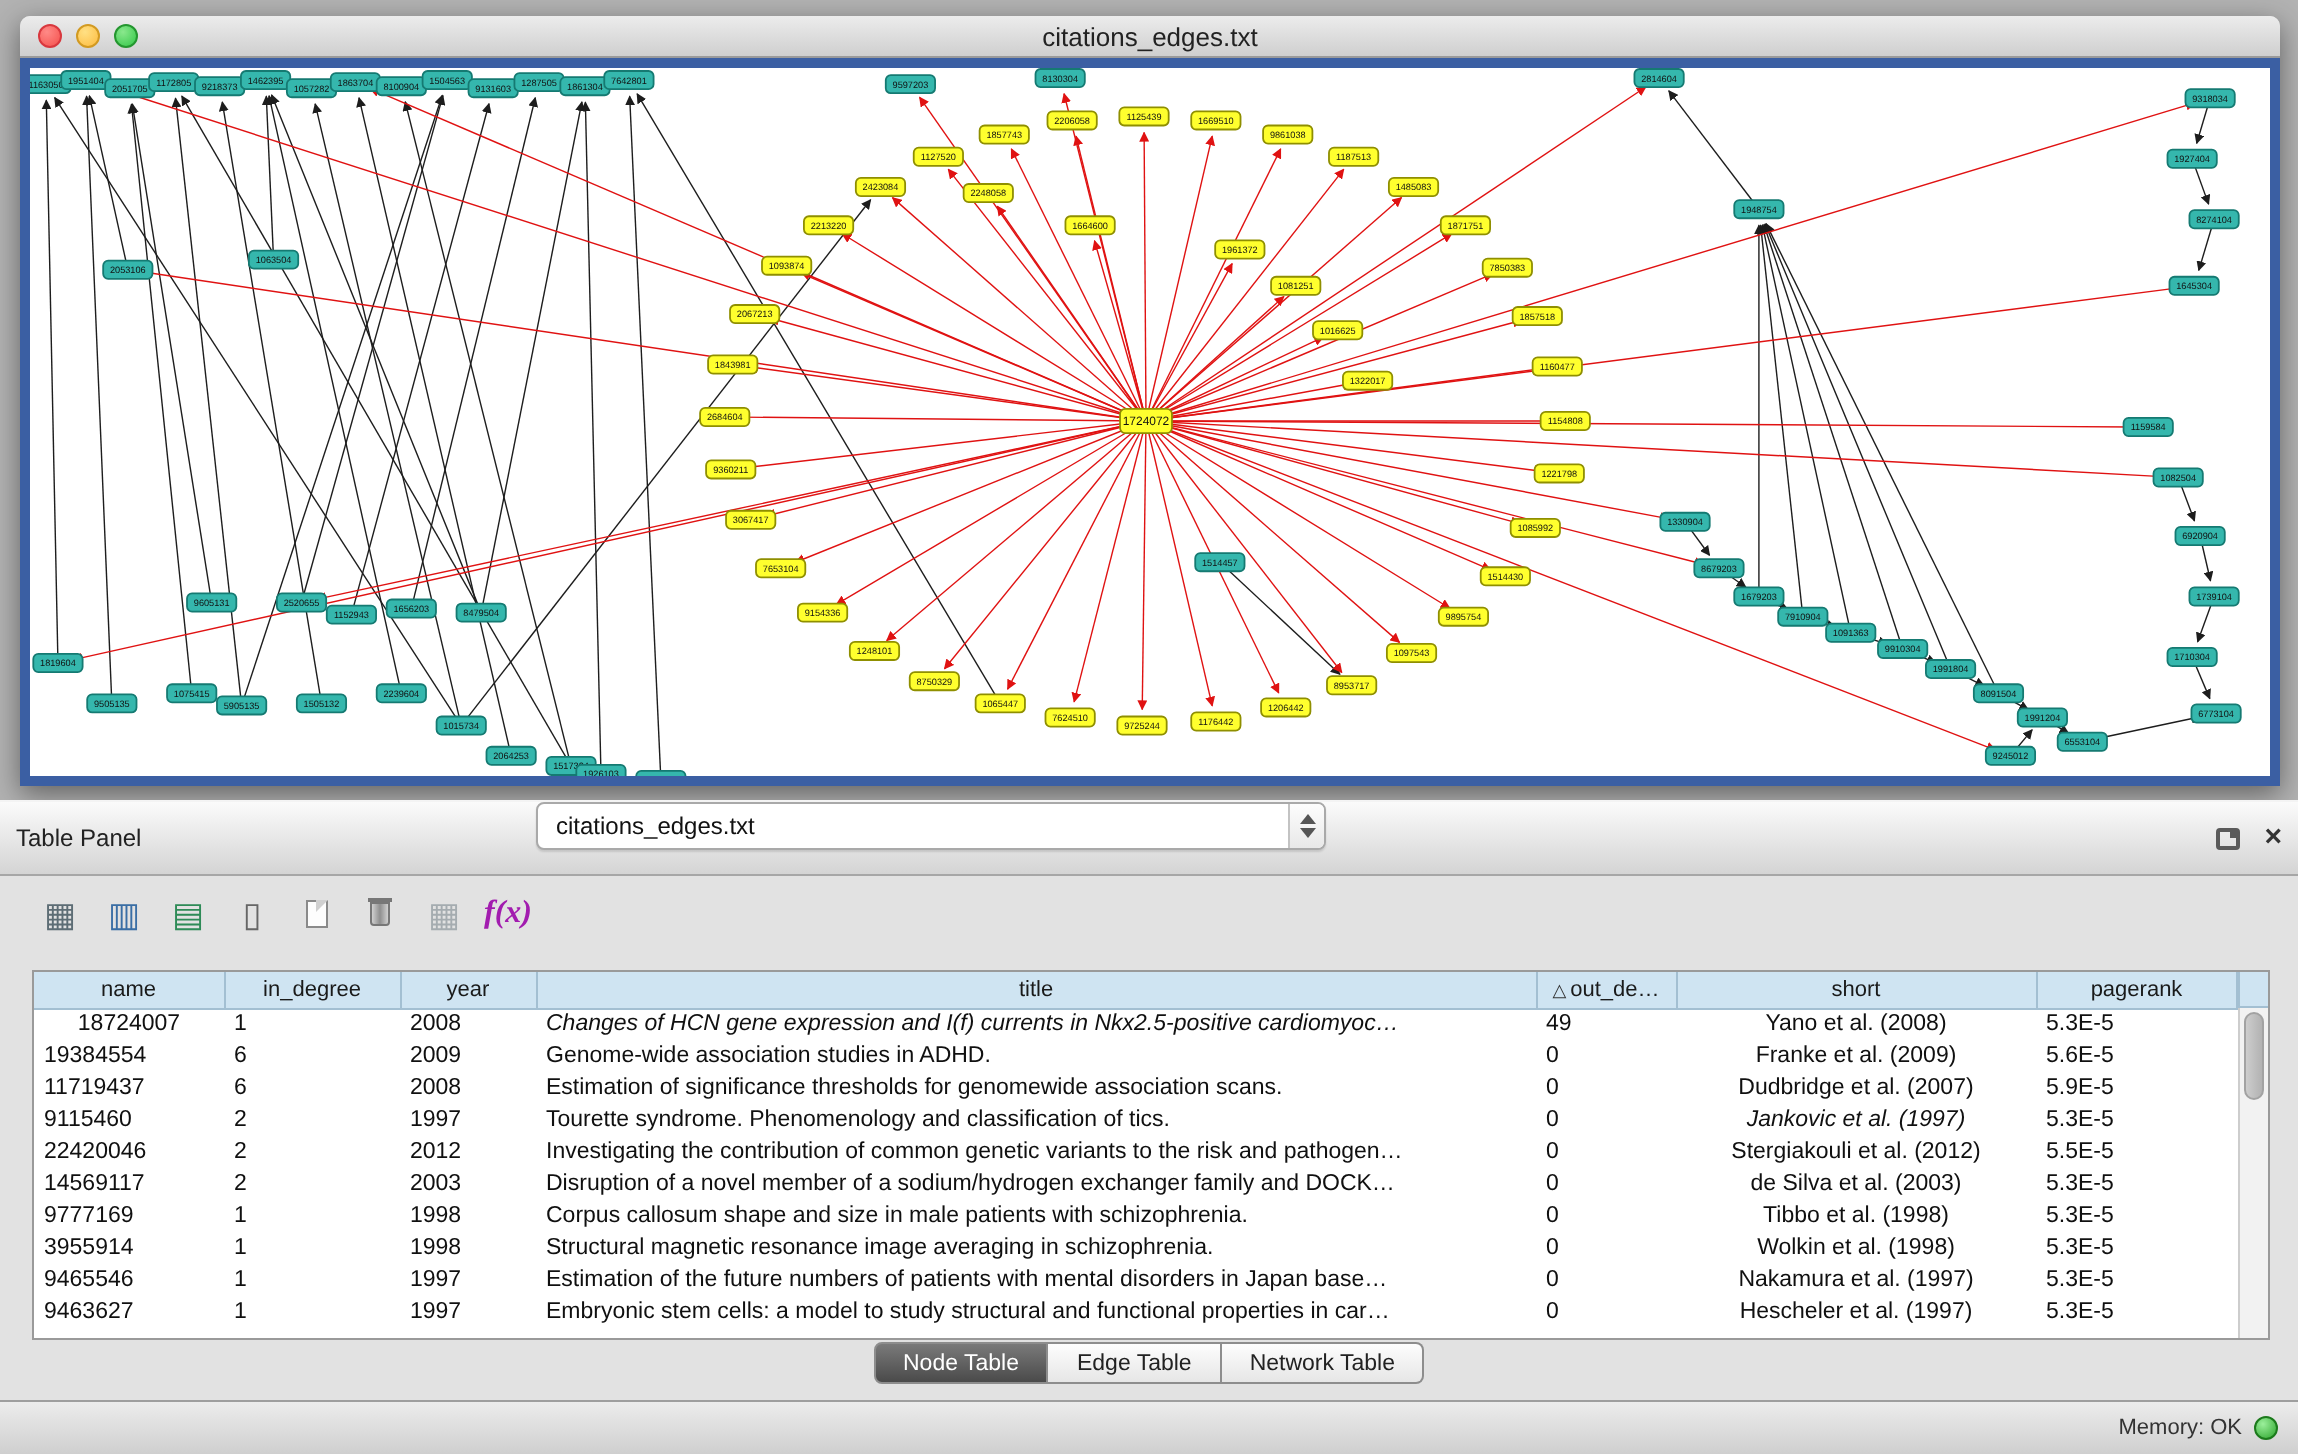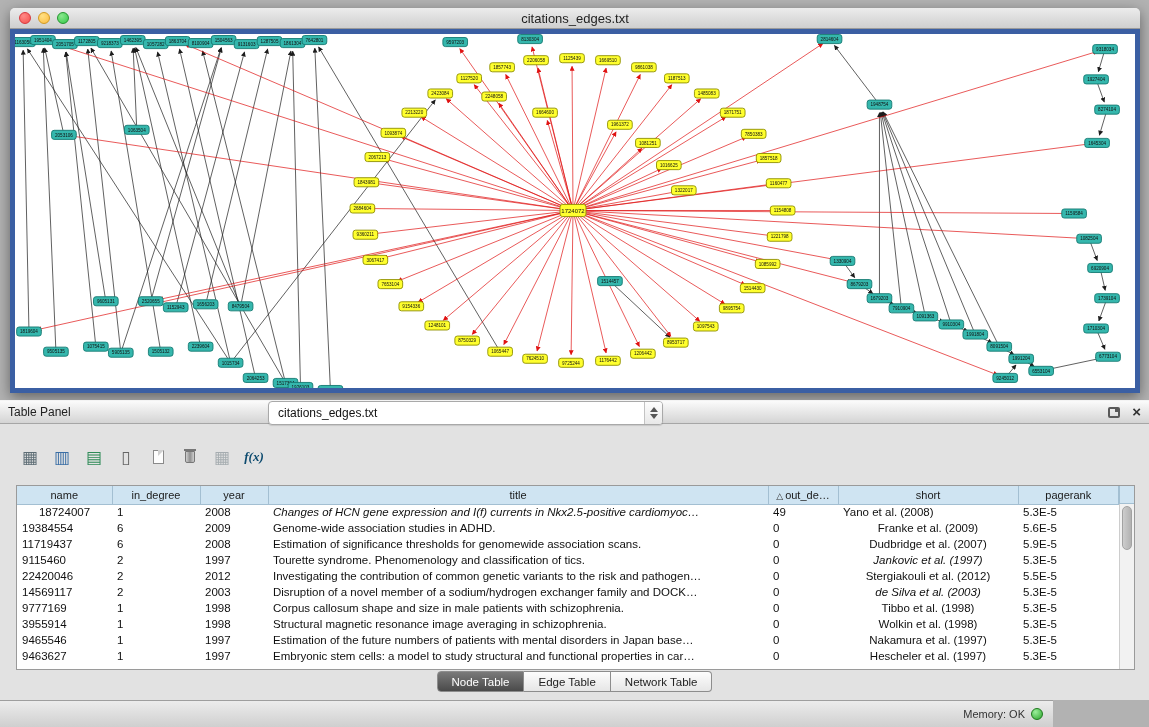--- a/index.html
+++ b/index.html
@@ -17,35 +17,35 @@
   .tl-close { background:radial-gradient(circle at 35% 30%, #ff8a87, #f4504c); border:1px solid #d8383e; }
   .tl-min   { background:radial-gradient(circle at 35% 30%, #ffe084, #fdbc40); border:1px solid #d29a22; }
   .tl-zoom  { background:radial-gradient(circle at 35% 30%, #8ae88d, #33c748); border:1px solid #24962f; }
   .win-title { position:absolute; left:0; right:0; text-align:center; font-size:13px; color:#222; }
   .canvas { position:absolute; top:21px; left:0; right:0; bottom:0;
     border:5px solid #3b5fa3; background:#fff; overflow:hidden; }
   .canvas svg { width:100%; height:100%; display:block; }
 
   
   .table-panel { position:absolute; left:0; top:400px; width:1149px; height:300px; background:#e2e2e2; }
-  .panel-header { height:24px; background:linear-gradient(#fbfbfb,#d4d4d4);
+  .panel-header { height:38px; background:linear-gradient(#fbfbfb,#d4d4d4);
     border-top:1px solid #f4f4f4; border-bottom:1px solid #a6a6a6;
     display:flex; align-items:center; padding:0 8px; }
   .panel-title { font-size:12px; color:#222; }
   .panel-header .spacer { flex:1; }
   .float-btn { width:12px; height:11px; border:2px solid #5a5a5a; border-radius:2px;
     position:relative; margin-right:12px; cursor:default; }
   .float-btn::after { content:""; position:absolute; right:-1px; top:-1px; width:4px; height:4px; background:#5a5a5a; }
   .close-btn { font-size:15px; font-weight:bold; color:#333; line-height:14px; cursor:default; }
 
   .toolbar { position:absolute; top:43px; left:18px; height:28px; display:flex; align-items:center; gap:8px; }
   .tool-btn { width:24px; height:24px; display:inline-flex; align-items:center; justify-content:center;
     font-size:17px; color:#5d6d75; border-radius:3px; }
   .tool-btn.disabled { opacity:.45; }
-  .tool-btn.fx { font-size:13px; font-style:italic; font-family:"Liberation Serif", serif; color:#0c4a6e; font-weight:bold; }
+  .tool-btn.fx { font-size:16px; font-style:italic; font-family:"Liberation Serif", serif; color:#a21caf; font-weight:bold; }
   .shape-doc { width:11px; height:14px; background:#fdfdfd; border:1px solid #8a8a8a; position:relative; }
   .shape-doc::after { content:""; position:absolute; right:-1px; top:-1px;
     border:3px solid; border-color:#d0d0d0 transparent transparent #d0d0d0; }
   .shape-trash { width:10px; height:12px; background:linear-gradient(90deg,#cfcfcf,#8f8f8f,#cfcfcf);
     border:1px solid #777; border-radius:0 0 2px 2px; position:relative; }
   .shape-trash::before { content:""; position:absolute; left:-2px; top:-3px; width:12px; height:2px; background:#777; }
 
   .combo { position:absolute; left:268px; top:1px; width:395px; height:24px; background:#fff;
     border:1px solid #a9a9a9; border-radius:4px; display:flex; align-items:center; overflow:hidden;
     box-shadow:0 1px 1px rgba(0,0,0,.12); }
@@ -71,21 +71,21 @@
   .hdr-corner { position:absolute; top:0; right:0; width:15px; height:18px; background:#cfe4f2; border-left:1px solid #a3bfd2; border-bottom:1px solid #a3bfd2; }
 
   .tabs { position:absolute; left:0; right:0; bottom:8px; display:flex; justify-content:center; }
   .tab { height:21px; padding:0 14px; font-size:11.5px; display:flex; align-items:center;
     border:1px solid #8d8d8d; border-left:none; background:linear-gradient(#fdfdfd,#e6e6e6); color:#222; }
   .tab:first-child { border-left:1px solid #8d8d8d; border-radius:4px 0 0 4px; }
   .tab:last-child { border-radius:0 4px 4px 0; }
   .tab.active { background:linear-gradient(#7a7a7a,#4a4a4a); color:#fff; }
 
   
-  .status-bar { position:absolute; left:0; top:700px; width:1053px; height:27px;
+  .status-bar { position:absolute; left:0; top:700px; width:1149px; height:27px;
     background:linear-gradient(#ececec,#cfcfcf); border-top:1px solid #9e9e9e;
     display:flex; align-items:center; justify-content:flex-end; padding:0 10px; gap:6px; }
   .mem-label { font-size:11px; color:#333; }
   .mem-dot { width:12px; height:12px; border-radius:50%; border:1px solid #1c7a1c;
     background:radial-gradient(circle at 35% 30%, #9bef9b, #2da52d); }
 </style>
 </head>
 <body>
 
 <div class="window">
@@ -679,21 +679,21 @@
             <th>pagerank</th>
           </tr>
         </thead>
       <tbody id="tbody">
           <tr>
             <td style="text-align: center;">18724007</td>
             <td style="text-align: left;">1</td>
             <td style="text-align: left;">2008</td>
             <td style="text-align: left; font-style: italic;">Changes of HCN gene expression and I(f) currents in Nkx2.5-positive cardiomyoc…</td>
             <td style="text-align: left;">49</td>
-            <td style="text-align: left;">Yano et al. (2008)</td>
+            <td style="text-align: center;">Yano et al. (2008)</td>
             <td style="text-align: left;">5.3E-5</td>
           </tr>
           <tr>
             <td style="text-align: left;">19384554</td>
             <td style="text-align: left;">6</td>
             <td style="text-align: left; margin-left: 45px;">2009</td>
             <td style="text-align: left;">Genome-wide association studies in ADHD.</td>
             <td style="text-align: left;">0</td>
             <td style="text-align: center;">Franke et al. (2009)</td>
             <td style="text-align: left;">5.6E-5</td>
@@ -724,21 +724,21 @@
             <td style="text-align: left;">0</td>
             <td style="text-align: center;">Stergiakouli et al. (2012)</td>
             <td style="text-align: left;">5.5E-5</td>
           </tr>
           <tr>
             <td style="text-align: left;">14569117</td>
             <td style="text-align: left;">2</td>
             <td style="text-align: left;">2003</td>
             <td style="text-align: left;">Disruption of a novel member of a sodium/hydrogen exchanger family and DOCK…</td>
             <td style="text-align: left;">0</td>
-            <td style="text-align: center; font-style: italic;">de Silva et al. (2003)</td>
+            <td style="text-align: center;">de Silva et al. (2003)</td>
             <td style="text-align: left;">5.3E-5</td>
           </tr>
           <tr>
             <td style="text-align: left;">9777169</td>
             <td style="text-align: left;">1</td>
             <td style="text-align: left;">1998</td>
             <td style="text-align: left;">Corpus callosum shape and size in male patients with schizophrenia.</td>
             <td style="text-align: left;">0</td>
             <td style="text-align: center;">Tibbo et al. (1998)</td>
             <td style="text-align: left;">5.3E-5</td>

